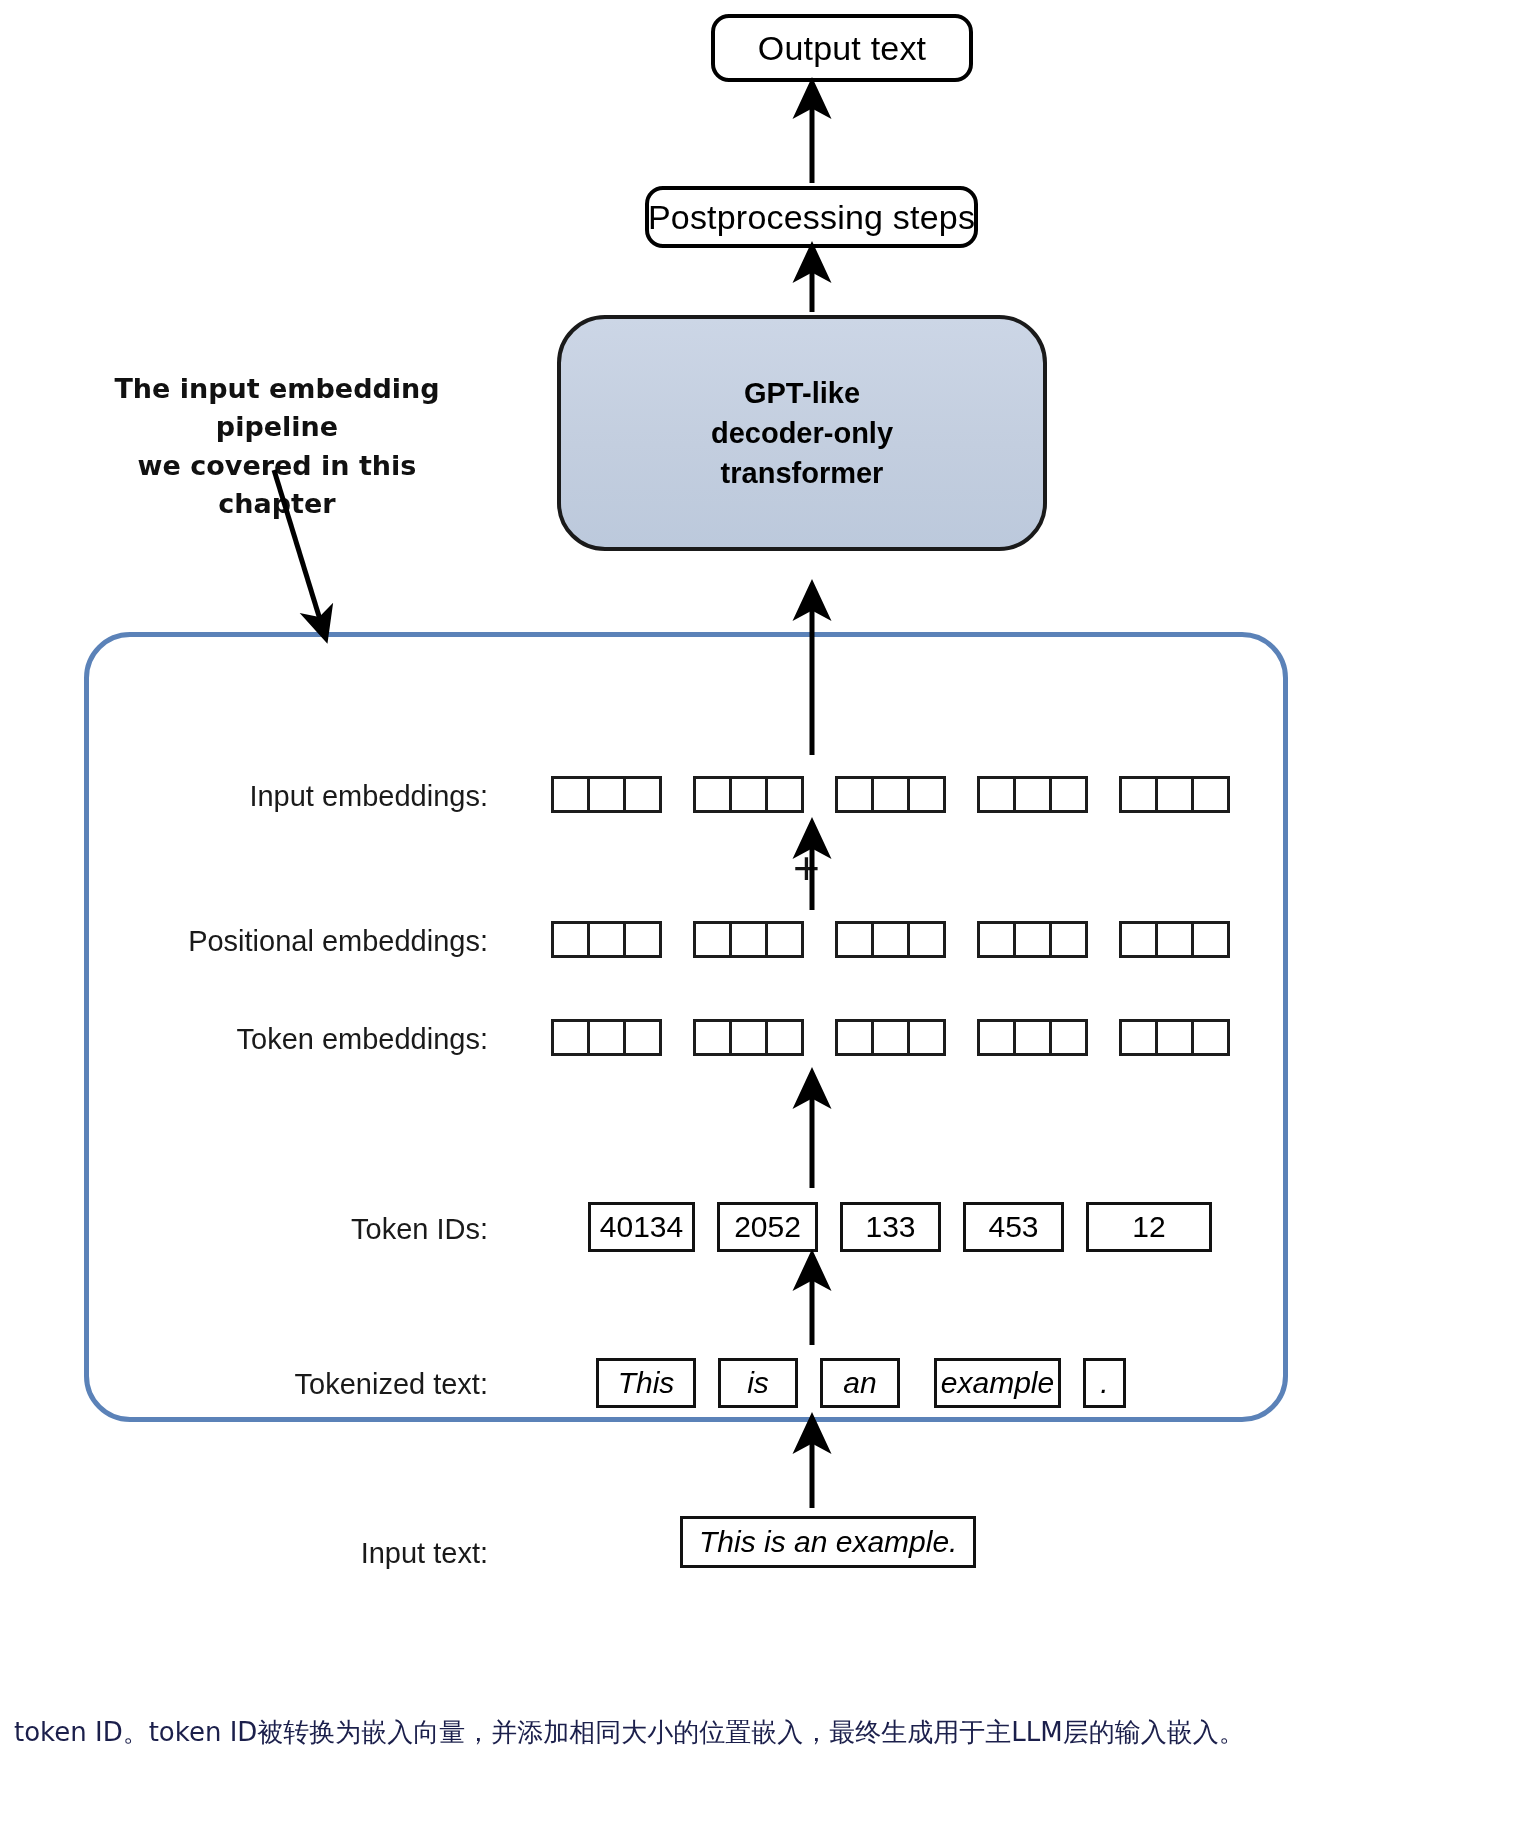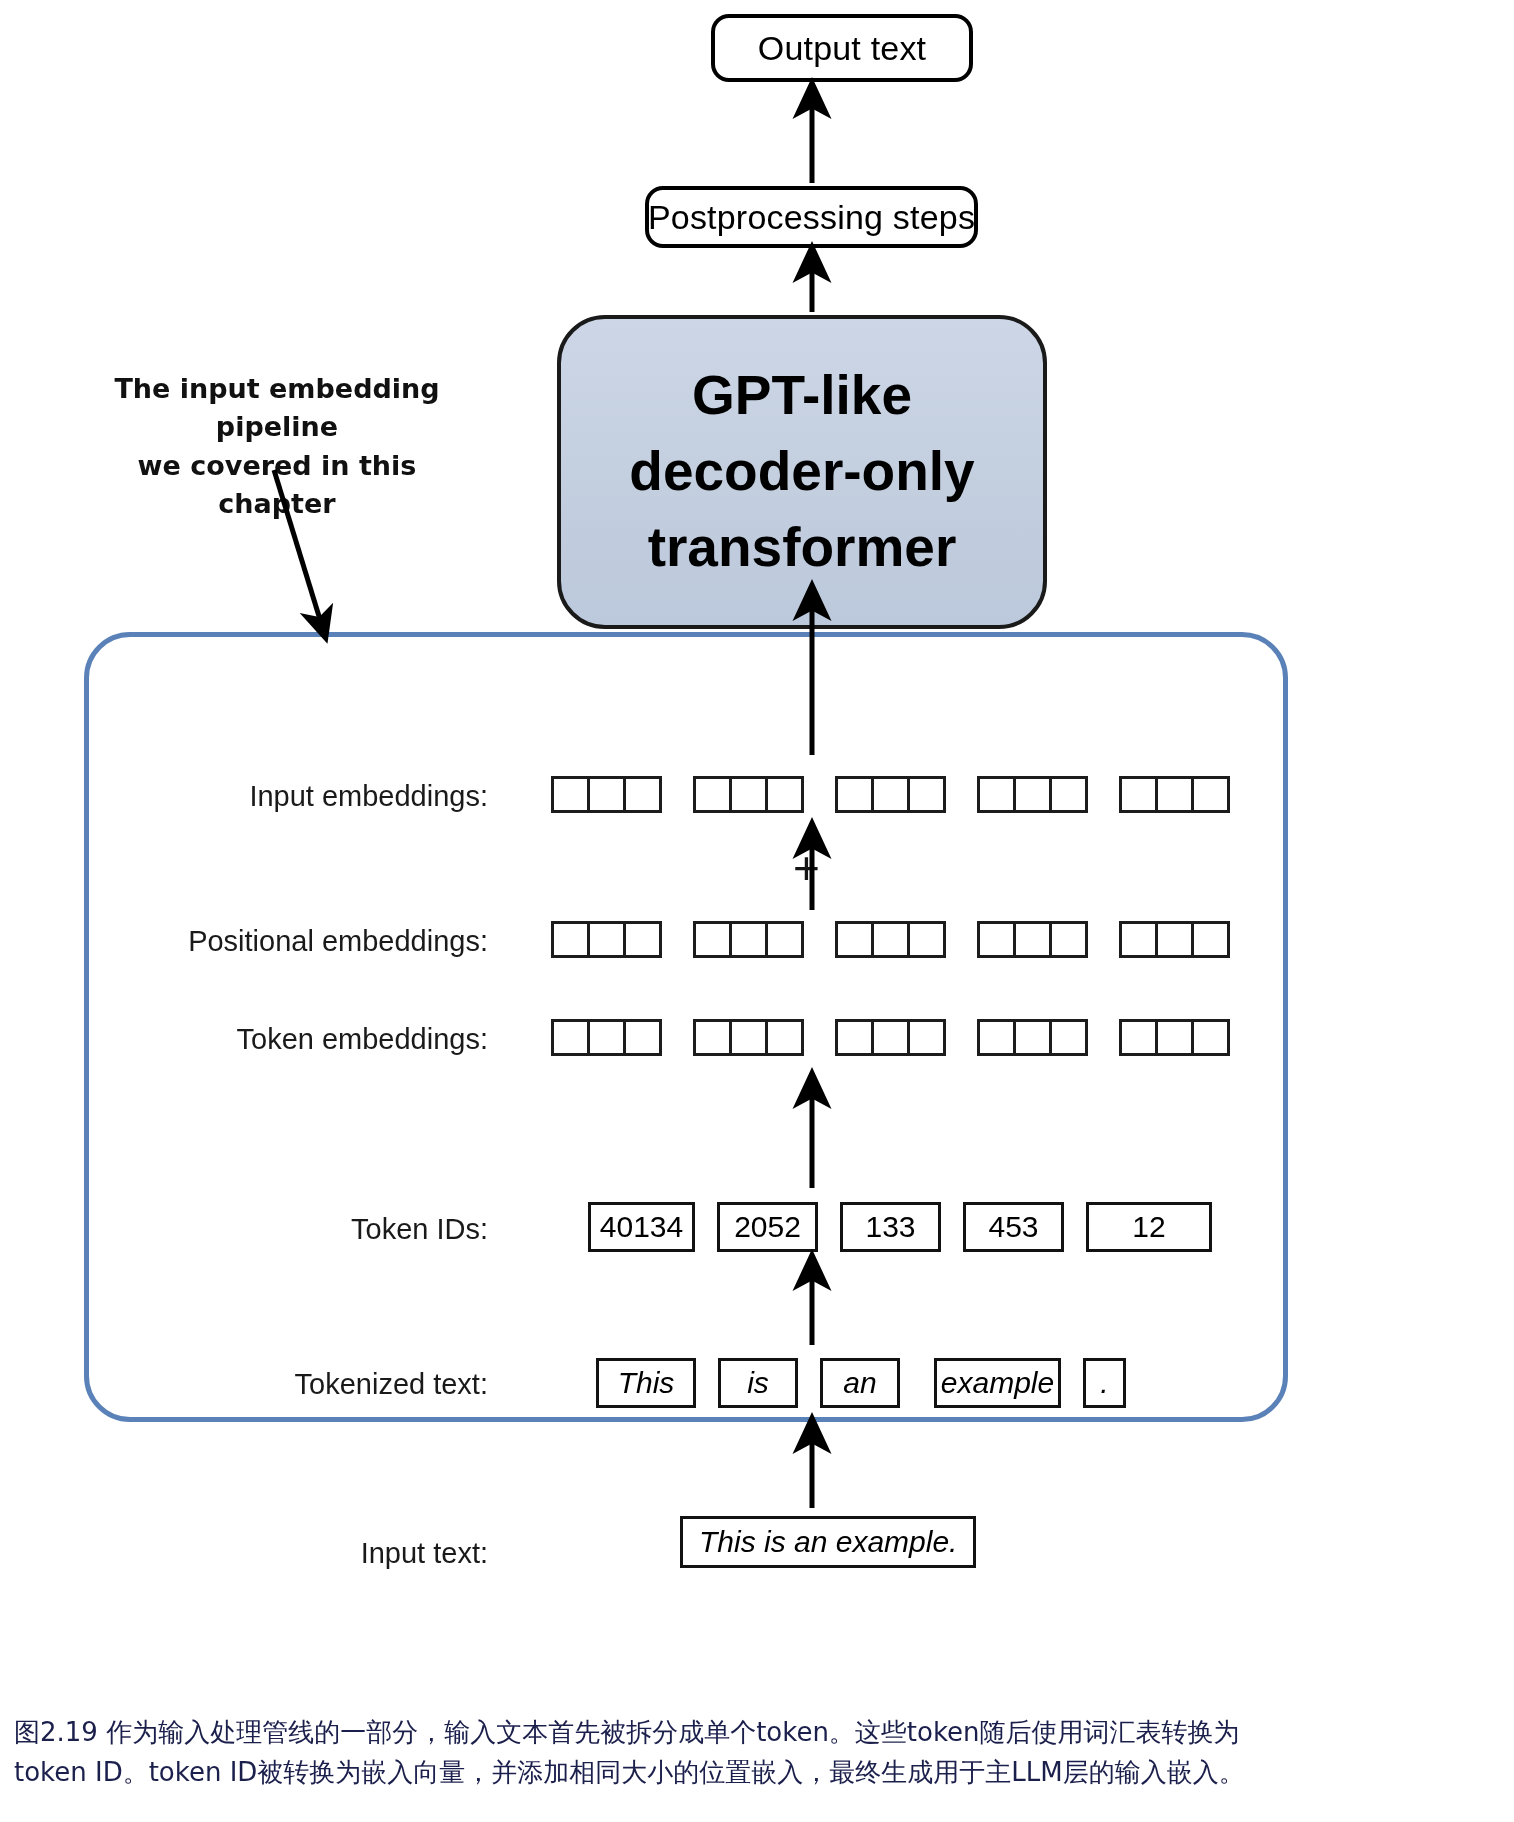--- a/index.html
+++ b/index.html
@@ -52,31 +52,31 @@
     width: 333px;
     height: 62px;
   }
 
   
   #gpt-box {
     position: absolute;
     left: 557px;
     top: 315px;
     width: 490px;
-    height: 314px;
+    height: 236px;
     box-sizing: border-box;
     border: 4px solid #1a1a1a;
     border-radius: 48px;
     background: linear-gradient(180deg, #ccd6e6 0%, #c3cedf 55%, #bcc9dc 100%);
     display: flex;
     flex-direction: column;
     align-items: center;
     justify-content: center;
     font-weight: bold;
-    font-size: 55px;
+    font-size: 29px;
     line-height: 1.38;
     color: #000000;
     text-align: center;
   }
   #gpt-box .gpt-line { display: block; }
 
   
   #pipeline-box {
     position: absolute;
     left: 84px;
@@ -369,15 +369,14 @@
     <line x1="812" y1="1345" x2="812" y2="1270" stroke="#000" stroke-width="5" marker-end="url(#ah)"></line>
 
     <line x1="812" y1="1508" x2="812" y2="1433" stroke="#000" stroke-width="5" marker-end="url(#ah)"></line>
 
     <line x1="274" y1="470" x2="322" y2="626" stroke="#000" stroke-width="5" marker-end="url(#ah2)"></line>
   </svg>
 
 </div>
 
 <div id="caption">
-  <div>图2.19 作为输入处理管线的一部分，输入文本首先被拆分成单个token。这些token随后使用词汇表转换为</div>
   <div>token ID。token ID被转换为嵌入向量，并添加相同大小的位置嵌入，最终生成用于主LLM层的输入嵌入。</div>
 </div>
 
 </body></html>

